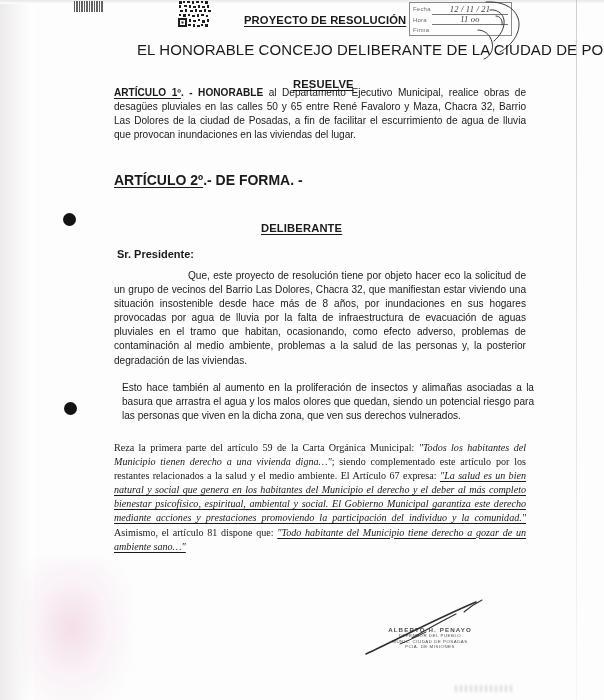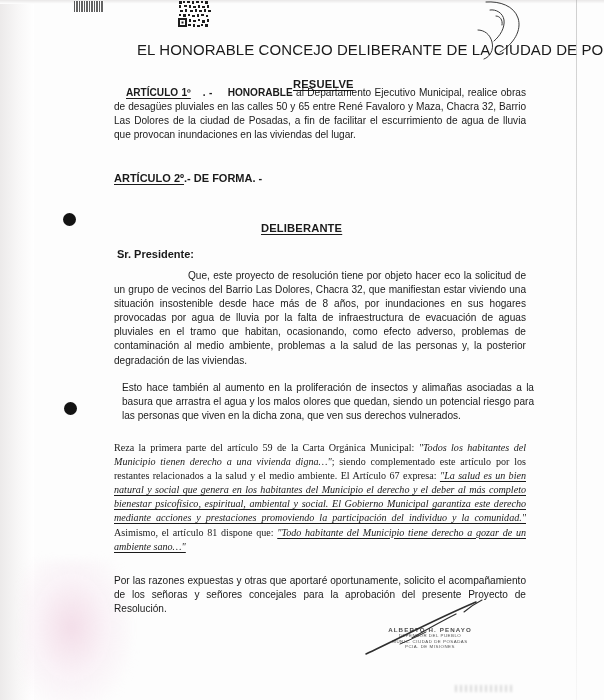--- a/index.html
+++ b/index.html
@@ -132,26 +132,26 @@
     font-size: 15px;
     letter-spacing: .1px;
     white-space: nowrap;
   }
   .para {
     font-size: 10.1px;
     line-height: 14.1px;
     text-align: justify;
     text-justify: inter-word;
   }
-  .para b { font-weight: bold; margin-left: 12px; }
+  .para b { font-weight: bold; }
   .para i { font-style: italic; }
   .u { text-decoration: underline; text-underline-offset: 1.5px; }
   .art-head {
     font-weight: bold;
-    font-size: 11px;
+    font-size: 14px;
   }
   .art-head .u { text-decoration: underline; }
   .sr {
     font-weight: bold;
     font-size: 11px;
   }
   .indent { display: inline-block; width: 74px; }
 
   
   .sig-stamp {
@@ -250,37 +250,52 @@
         <rect x="29" y="19" width="2" height="3"></rect>
         <rect x="10" y="24" width="3" height="2"></rect>
           <rect x="15" y="24" width="2" height="3"></rect>
         <rect x="19" y="25" width="3" height="2"></rect>
           <rect x="23" y="24" width="2" height="2"></rect>
         <rect x="27" y="24" width="3" height="3"></rect>
       </g>
     </svg>
   </div>
 
+  <div class="stamp-box">
+    <div class="stamp-row">
+      <span class="stamp-label">Fecha</span>
+      <span class="stamp-val hand">12 / 11 / 21</span>
+    </div>
+    <div class="stamp-row">
+      <span class="stamp-label">Hora</span>
+      <span class="stamp-val hand">11 oo</span>
+    </div>
+    <div class="stamp-row">
+      <span class="stamp-label">Firma</span>
+      <span class="stamp-val no-line hand"></span>
+    </div>
+  </div>
 
   <div class="doodle">
     <svg width="70" height="60" viewBox="0 0 70 60">
       <g fill="none" stroke="#3a3a3a" stroke-width="1" stroke-linecap="round">
         <path d="M16 2 C 30 1, 44 6, 48 18 C 52 30, 44 44, 30 52"></path>
         <path d="M20 10 C 26 9, 33 13, 34 20 C 35 28, 30 36, 24 41"></path>
         <path d="M26 16 C 30 16, 33 20, 32 25"></path>
         <path d="M8 30 C 14 30, 20 34, 22 42 C 24 50, 20 57, 14 59"></path>
       </g>
     </svg>
   </div>
 
   <div class="punch" style="left:63px; top:213px;"></div>
   <div class="punch" style="left:64px; top:402px;"></div>
 
   <div class="doc">
 
+    <div class="blk ctr-title" style="left:244px; top:14px;">PROYECTO DE RESOLUCIÓN</div>
 
     <div class="blk subtitle" style="left:137px; top:41px;">EL HONORABLE CONCEJO DELIBERANTE DE LA CIUDAD DE POSADAS</div>
 
     <div class="blk ctr-title" style="left:293px; top:78px;">RESUELVE</div>
 
     <div class="blk para" style="left:114px; top:86px; width:412px;">
       <b class="u">ARTÍCULO 1º</b><b>. - </b><b>HONORABLE</b><span> al Departamento Ejecutivo Municipal, realice obras de desagües pluviales en las calles 50 y 65 entre René Favaloro y Maza, Chacra 32, Barrio Las Dolores de la ciudad de Posadas, a fin de facilitar el escurrimiento de agua de lluvia que provocan inundaciones en las viviendas del lugar.</span>
     </div>
 
     <div class="blk art-head" style="left:114px; top:172px;">
@@ -294,21 +309,20 @@
     <div class="blk para" style="left:114px; top:269px; width:412px;">
       <span class="indent"></span><span>Que, este proyecto de resolución tiene por objeto hacer eco la solicitud de un grupo de vecinos del Barrio Las Dolores, Chacra 32, que manifiestan estar viviendo una situación insostenible desde hace más de 8 años, por inundaciones en sus hogares provocadas por agua de lluvia por la falta de infraestructura de evacuación de aguas pluviales en el tramo que habitan, ocasionando, como efecto adverso, problemas de contaminación al medio ambiente, problemas a la salud de las personas y, la posterior degradación de las viviendas.</span>
     </div>
 
     <div class="blk para" style="left:114px; top:381px; width:412px;margin-left:8px;">Esto hace también al aumento en la proliferación de insectos y alimañas asociadas a la basura que arrastra el agua y los malos olores que quedan, siendo un potencial riesgo para las personas que viven en la dicha zona, que ven sus derechos vulnerados.</div>
 
     <div class="blk para" style="left:114px; top:441px; width:412px;font-family:Liberation Serif, serif;">
       <span>Reza la primera parte del artículo 59 de la Carta Orgánica Municipal: </span><i>"Todos los habitantes del Municipio tienen derecho a una vivienda digna…"</i><span>; siendo complementado este artículo por los restantes relacionados a la salud y el medio ambiente. El Artículo 67 expresa: </span><i class="u">"La salud es un bien natural y social que genera en los habitantes del Municipio el derecho y el deber al más completo bienestar psicofísico, espiritual, ambiental y social. El Gobierno Municipal garantiza este derecho mediante acciones y prestaciones promoviendo la participación del individuo y la comunidad."</i><span> Asimismo, el artículo 81 dispone que: </span><i class="u">"Todo habitante del Municipio tiene derecho a gozar de un ambiente sano…"</i>
     </div>
 
-    <div class="blk para" style="left:114px; top:574px; width:412px;">Por las razones expuestas y otras que aportaré oportunamente, solicito el acompañamiento de los señoras y señores concejales para la aprobación del presente Proyecto de Resolución.</div>
 
   </div>
 
   <div class="sig-swoosh">
     <svg width="130" height="60" viewBox="0 0 130 60">
       <g fill="none" stroke="#2e2e2e" stroke-linecap="round">
         <path d="M6 56 C 40 40, 78 20, 116 4" stroke-width="1.6"></path>
         <path d="M52 40 C 66 32, 80 24, 96 16" stroke-width="1.2"></path>
         <path d="M40 46 C 50 42, 58 38, 66 34" stroke-width="1"></path>
         <path d="M104 14 C 110 9, 116 5, 122 2" stroke-width="1.1"></path>

